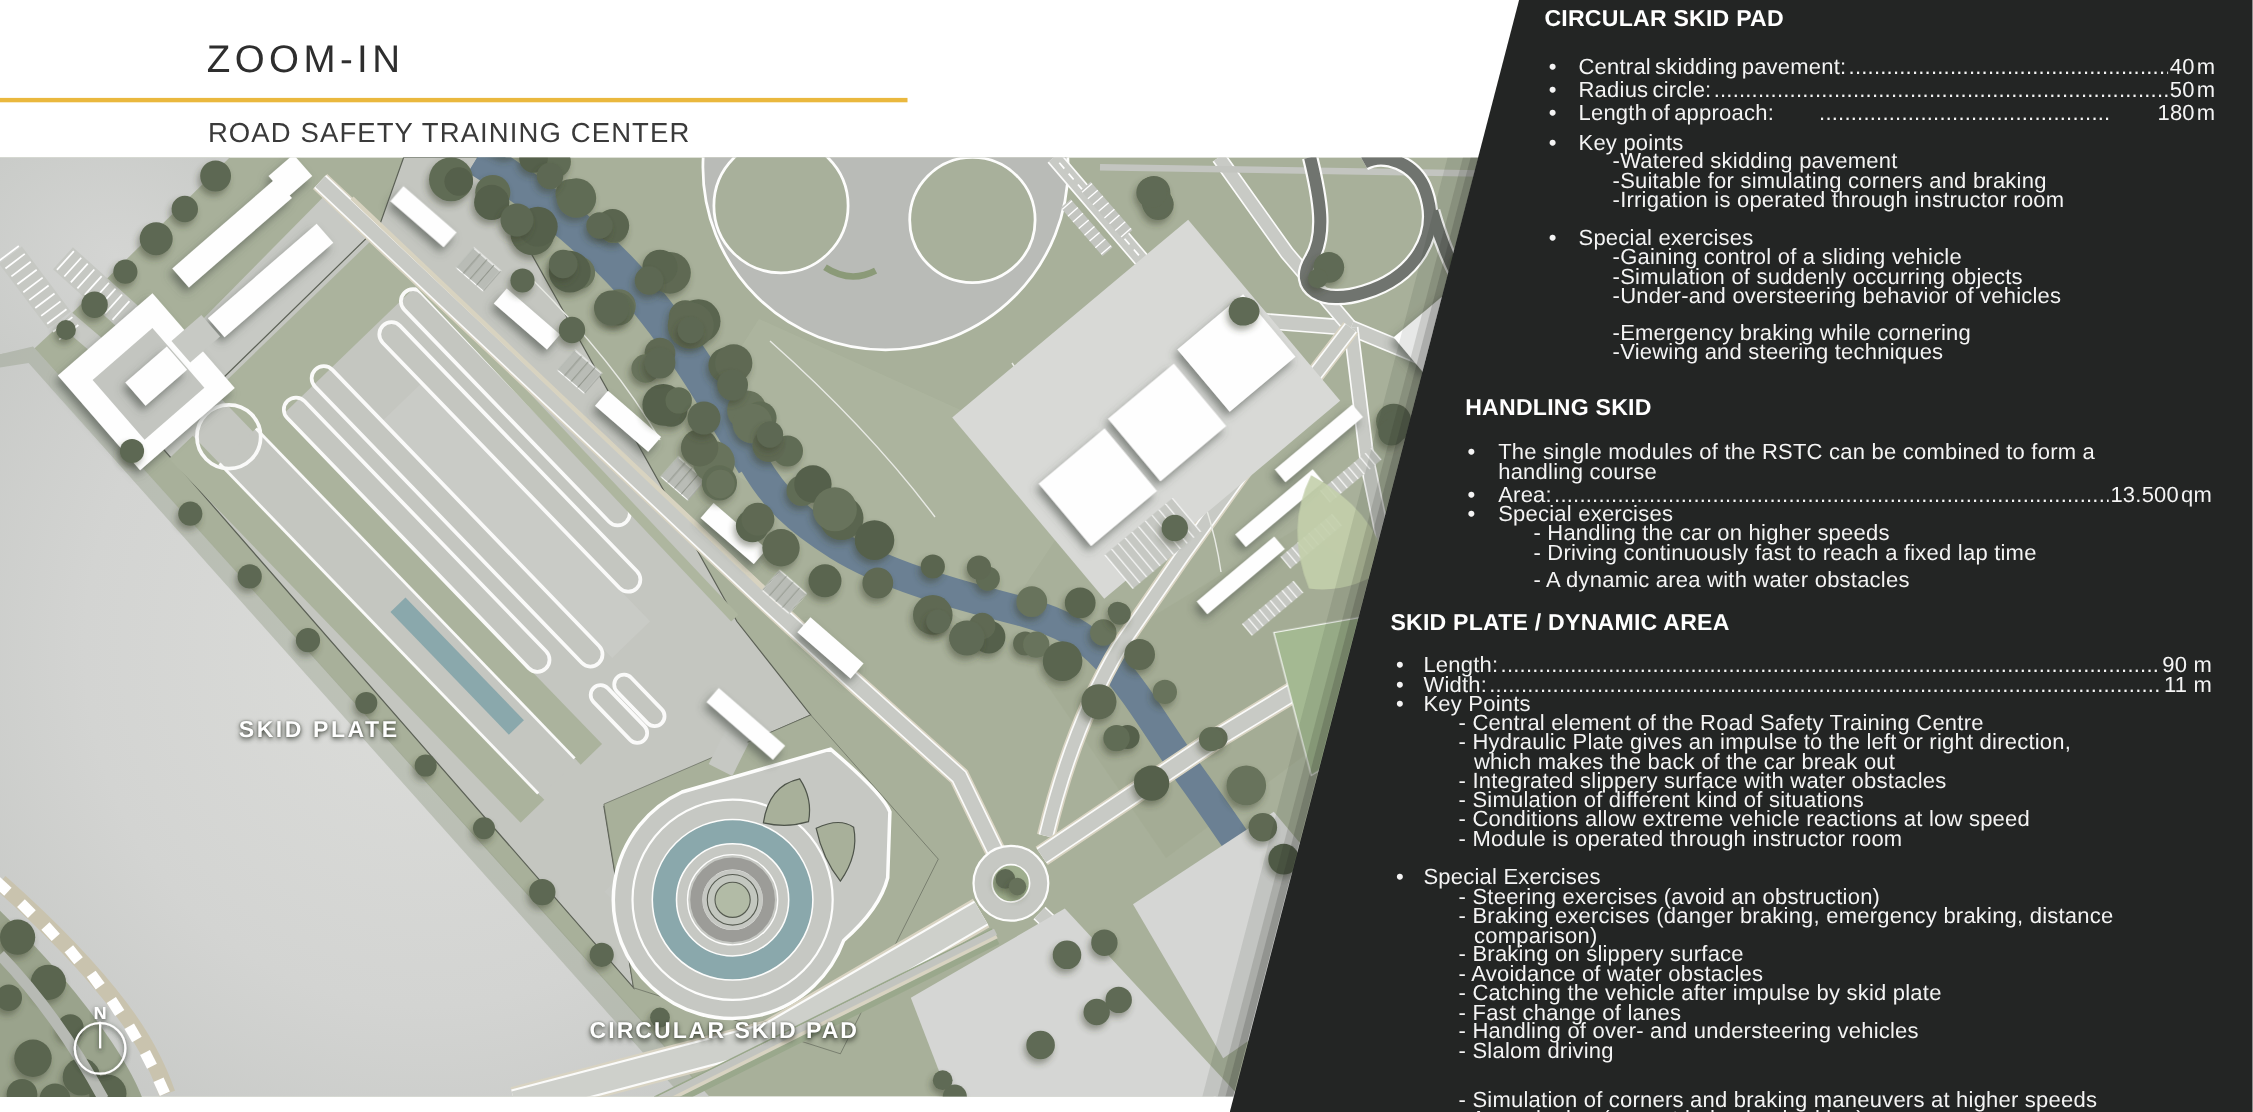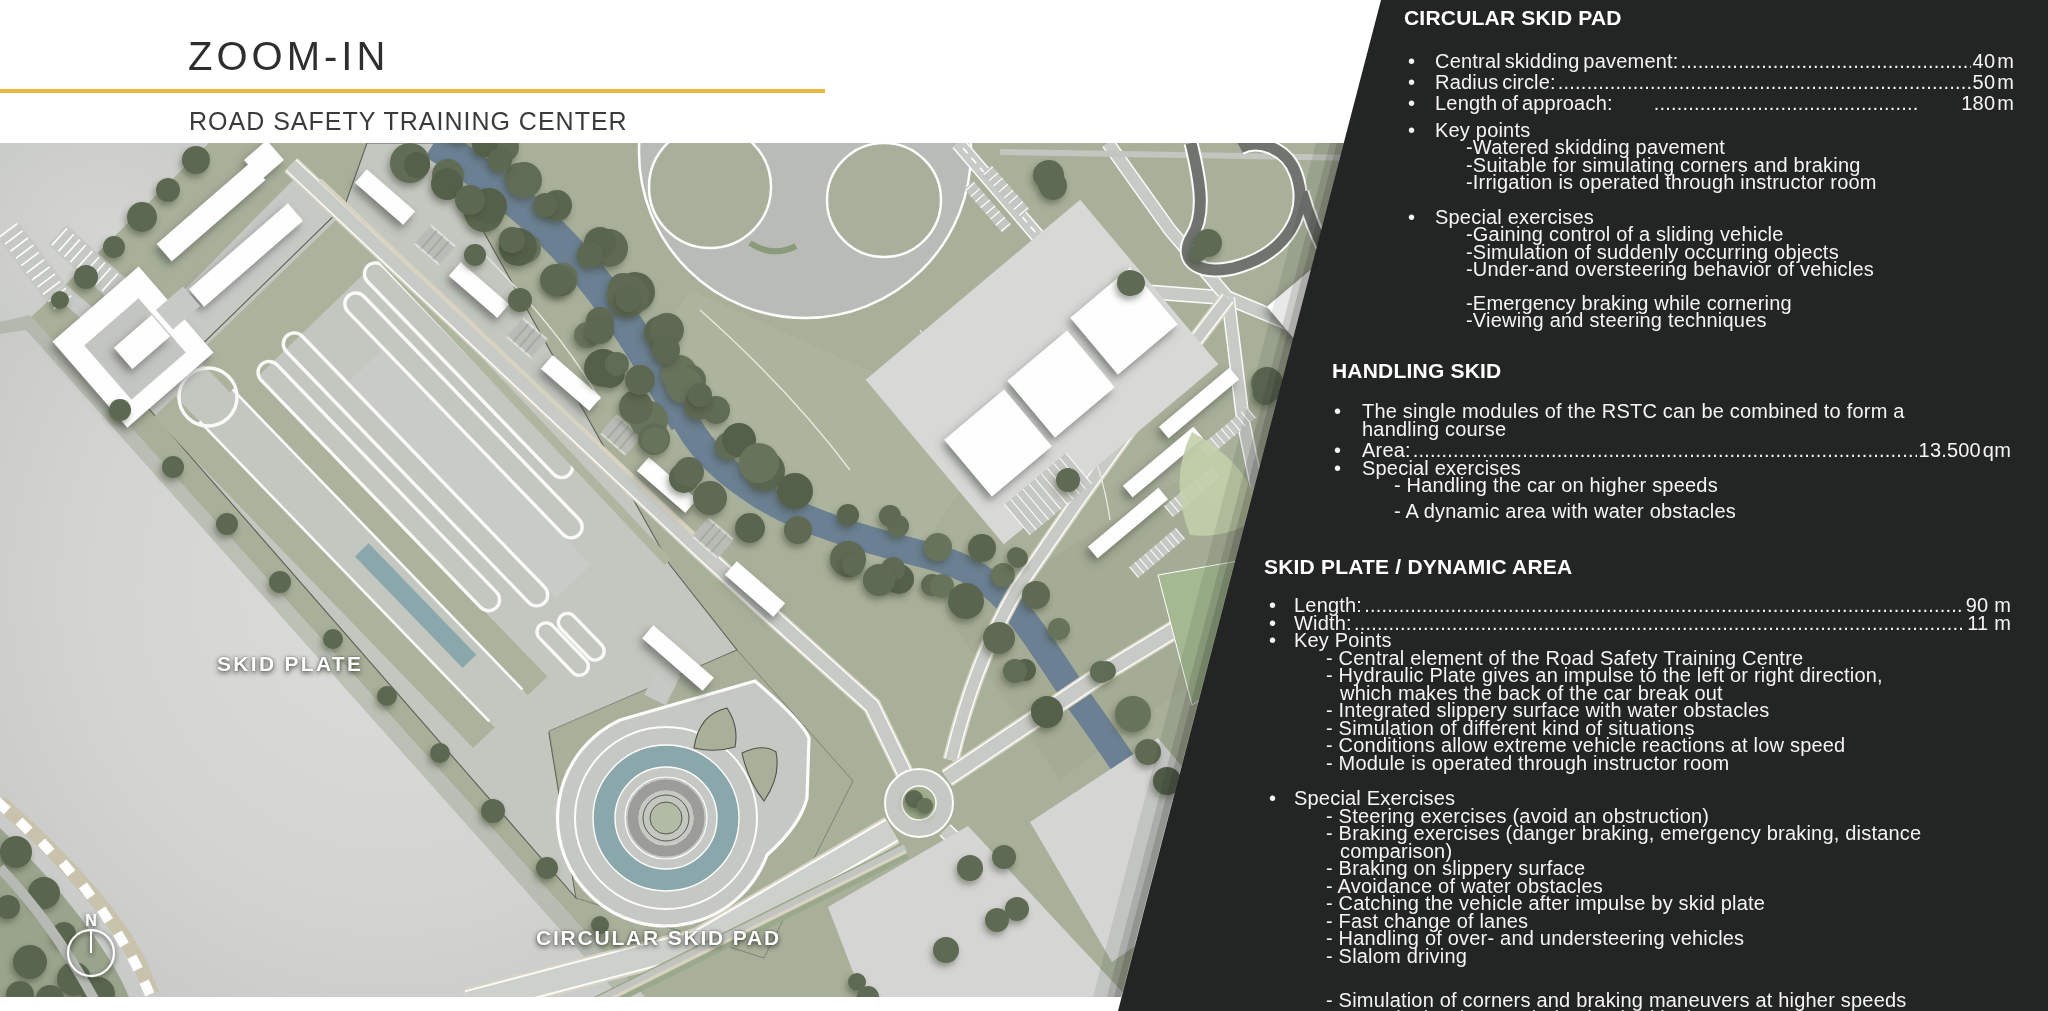--- a/index.html
+++ b/index.html
@@ -14,21 +14,21 @@
   #panel .body{position:absolute;color:#f4f4f4;font-size:20px;line-height:17.5px;
                letter-spacing:0.2px;}
   .li{position:relative;white-space:nowrap;}
   .li .bu{position:absolute;font-size:20px;}
   .dotline{display:flex;}
   .dots{flex:1;overflow:hidden;white-space:nowrap;margin:0 2px;}
 </style>
 </head>
 <body>
 
-<div class="abs" style="left:188px;top:34px;font-size:40px;color:#2e2e2e;letter-spacing:4px;">ZOOM-IN</div>
+<div class="abs" style="left:188px;top:34px;font-size:35px;color:#2e2e2e;letter-spacing:4px;">ZOOM-IN</div>
 
 <div class="abs" style="left:0;top:89px;width:825px;height:4px;background:#eab83e;"></div>
 
 <div class="abs" style="left:189px;top:107px;font-size:25px;color:#3a3a3a;letter-spacing:1px;">ROAD SAFETY TRAINING CENTER</div>
 
 <div class="abs" id="mapwrap" style="left:0;top:143px;width:1400px;height:854px;overflow:hidden;">
 <svg width="1400" height="854" viewBox="0 143 1400 854">
 
 <defs>
 <filter id="bshadow" x="-40%" y="-40%" width="180%" height="180%">
@@ -603,20 +603,21 @@
     <div class="li" style="padding-left:28px;margin-top:4px;">
         <span class="bu" style="left:0px;">•</span>
       <div class="dotline" style="width:649px;">
           <span>Area:</span>
           <span class="dots">....................................................................................................................................................................................................................................................................</span>
           <span>13.500 qm</span>
         </div>
     </div>
     <div class="li" style="padding-left:28px;"><span class="bu" style="left:0px;">•</span>Special exercises</div>
     <div class="li" style="padding-left:60px;">- Handling the car on higher speeds</div>
+    <div class="li" style="padding-left:60px;">- Driving continuously fast to reach a fixed lap time</div>
     <div class="li" style="padding-left:60px;margin-top:8px;">- A dynamic area with water obstacles</div>
   </div>
 
   <div class="h" style="left:1264px;top:555px;">SKID PLATE / DYNAMIC AREA</div>
 
   <div class="body" style="left:1269px;top:597px;width:745px;">
     <div class="li" style="padding-left:25px;">
         <span class="bu" style="left:0px;">•</span>
       <div class="dotline" style="width:717px;">
           <span>Length:</span>

